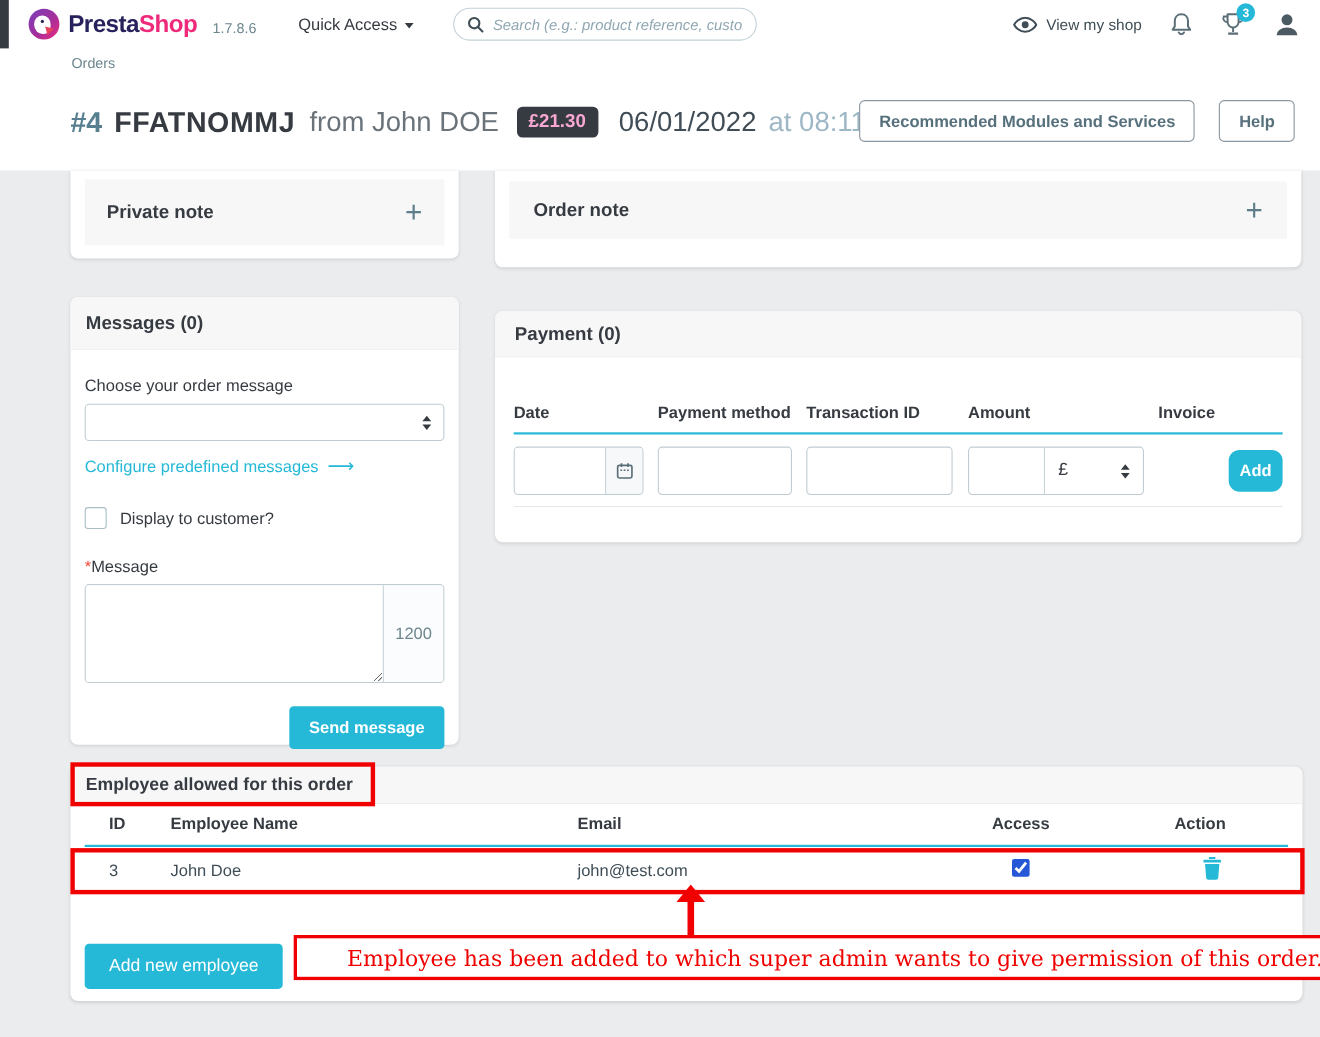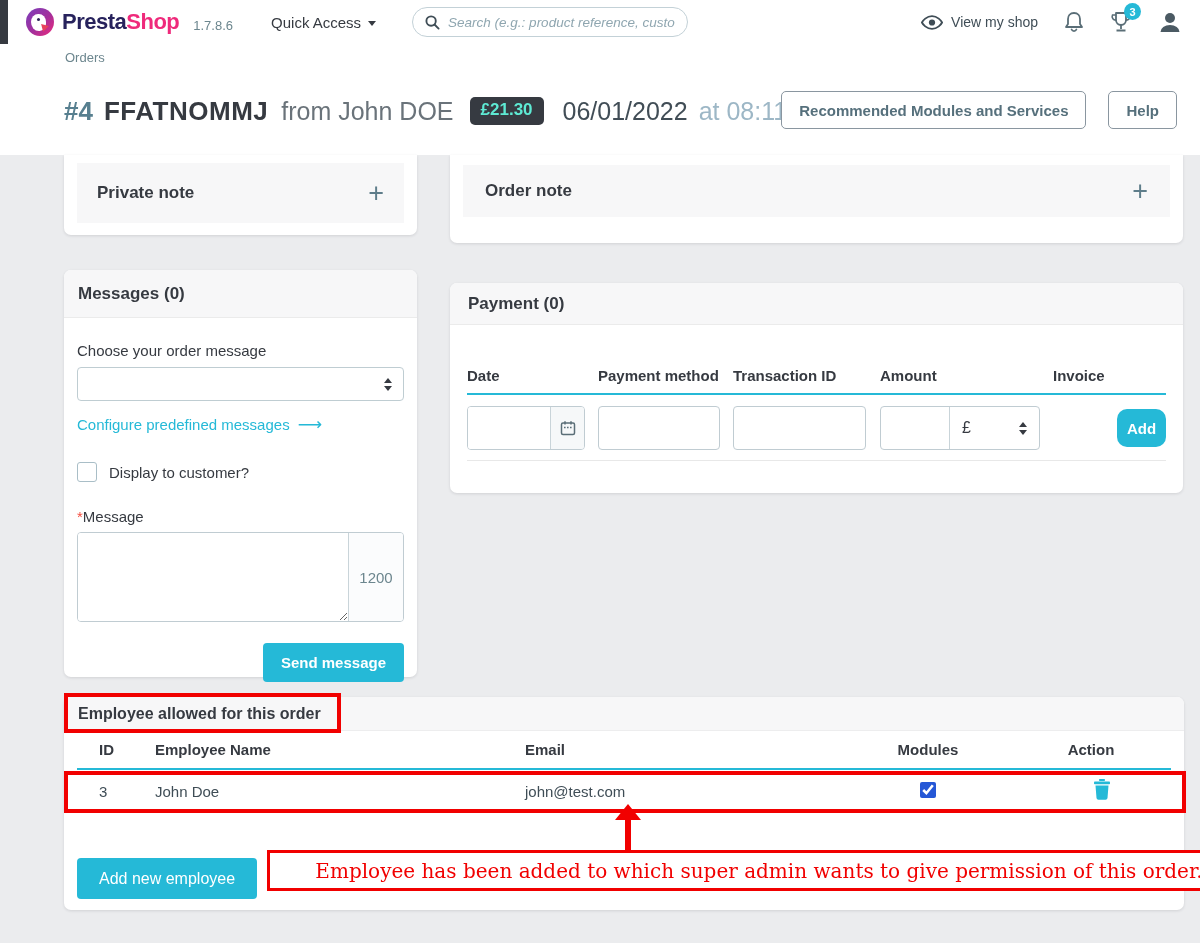--- a/index.html
+++ b/index.html
@@ -26,21 +26,21 @@
   .search-pill input::placeholder { color:#8fa6b0; }
   .top-right { margin-left:auto; display:flex; align-items:center; gap:26px; }
   .view-shop { display:flex; align-items:center; gap:8px; font-size:14px; color:#3f4d56; cursor:pointer; }
   .icon-btn { position:relative; cursor:pointer; display:flex; align-items:center; }
   .badge-dot { position:absolute; top:-7px; right:-9px; min-width:17px; height:17px; border-radius:50%; background:#25b9d7; color:#fff; font-size:11px; font-weight:700; display:flex; align-items:center; justify-content:center; }
   .breadcrumb { position:absolute; left:65px; top:50px; font-size:13px; color:#6c868e; }
   .title-row { position:absolute; left:64px; top:91px; height:40px; display:flex; align-items:center; gap:11px; }
   .t-id { font-size:26px; font-weight:600; color:#577f8f; }
   .t-ref { font-size:26px; font-weight:800; color:#363a41; letter-spacing:0.5px; }
   .t-from { font-size:25px; font-weight:400; color:#6a737a; margin-left:2px; }
-  .t-badge { background:#363a41; color:#5eead4; font-size:17px; font-weight:600; border-radius:5px; padding:3px 11px 5px; margin-left:5px; }
+  .t-badge { background:#363a41; color:#f9a8d4; font-size:17px; font-weight:600; border-radius:5px; padding:3px 11px 5px; margin-left:5px; }
   .t-date { font-size:25px; color:#414d56; margin-left:8px; }
   .t-time { font-size:25px; color:#9db7c6; }
   .title-buttons { position:absolute; right:23px; top:91px; display:flex; gap:22px; }
   .btn-outline { border:1px solid #8a96a0; background:#fff; border-radius:5px; height:38px; padding:0 17px; font-size:15px; font-weight:600; color:#56707c; font-family:inherit; cursor:pointer; }
 
   
   .card { position:absolute; background:#fff; box-shadow:0 1px 3px rgba(54,58,65,.14); border-radius:7px; }
   .card.cut-top { border-radius:0 0 7px 7px; }
   .strip { background:#f7f7f8; display:flex; align-items:center; justify-content:space-between; }
   .strip .ptitle { font-size:17px; font-weight:700; color:#363a41; }
@@ -294,21 +294,21 @@
 
   <div class="card" id="employee-card">
     <div class="strip full">
       <span class="ptitle">Employee allowed for this order</span>
     </div>
     <div class="emp-table">
       <div class="emp-grid emp-head">
         <span>ID</span>
         <span>Employee Name</span>
         <span>Email</span>
-        <span class="col-center">Modules</span>
+        <span class="col-center">Access</span>
         <span class="col-center">Action</span>
       </div>
       <div class="emp-grid emp-row">
         <span>3</span>
         <span>John Doe</span>
         <span>john@test.com</span>
         <span class="col-center"><input type="checkbox" checked="" style=""></span>
         <span class="col-center">
           <span class="trash">
             <svg width="18" height="21" viewBox="0 0 18 21">

